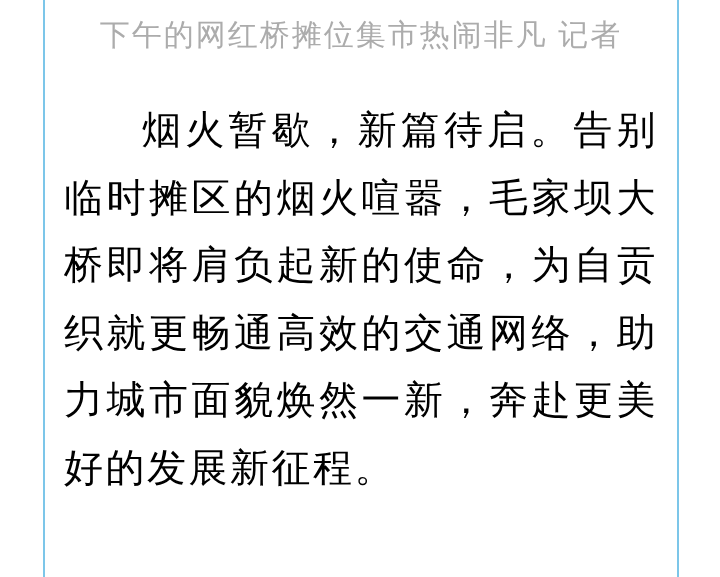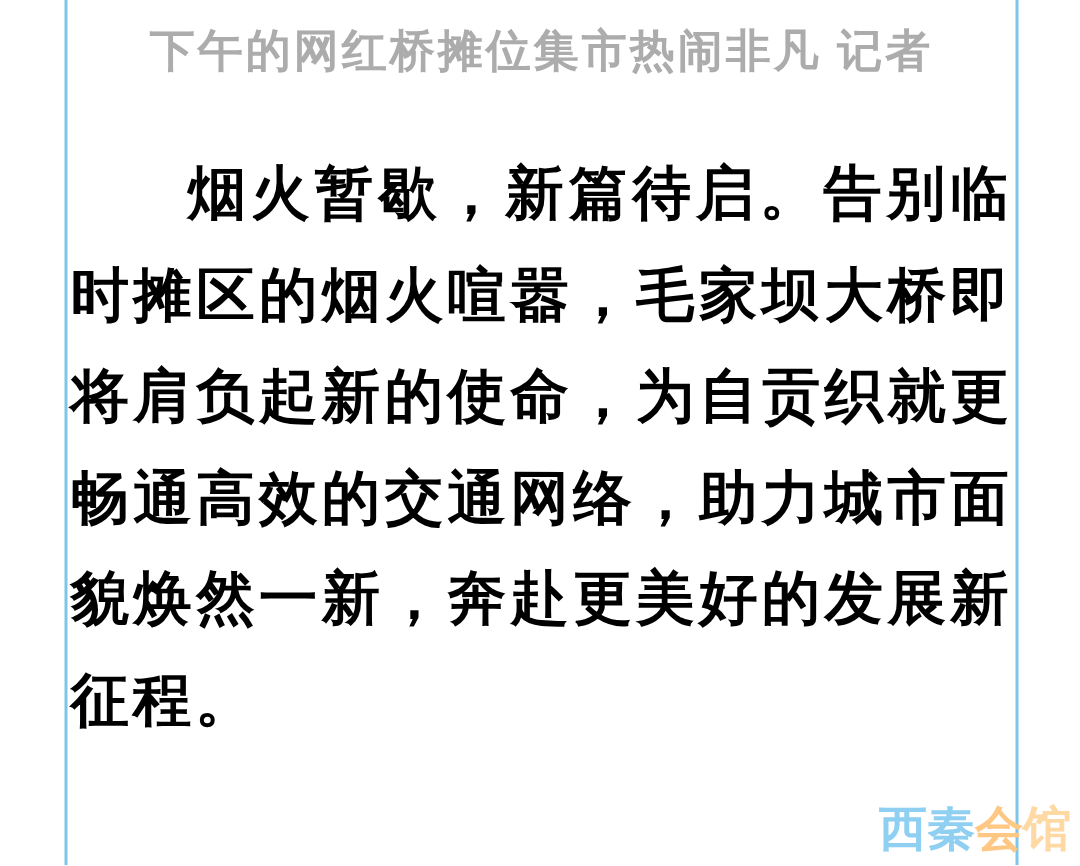--- a/index.html
+++ b/index.html
@@ -23,23 +23,22 @@
     background: #7cc6e9;
   }
   .vline.left  { left: 43px; }
   .vline.right { left: 677px; }
 
   .content {
     position: absolute;
     left: 45px;
     top: 0;
     width: 632px;
-    padding: 0 2px;
+    padding: 0 19px;
     box-sizing: border-box;
-    font-weight: bold;
   }
 
   .caption {
     color: #acacac;
     font-size: 30px;
     line-height: 66px;
     text-align: center;
     letter-spacing: 2px;
     padding-top: 2px;
   }
@@ -81,17 +80,14 @@
   <div class="content">
 
     <div class="caption">
       <div>下午的网红桥摊位集市热闹非凡 记者</div>
     </div>
 
     <p class="paragraph">烟火暂歇，新篇待启。告别临时摊区的烟火喧嚣，毛家坝大桥即将肩负起新的使命，为自贡织就更畅通高效的交通网络，助力城市面貌焕然一新，奔赴更美好的发展新征程。</p>
 
   </div>
 
-  <div class="watermark">
-    <span class="wm-blue">西秦</span><span class="wm-orange1">会</span><span class="wm-orange2">馆</span>
-  </div>
 
 </div>
 
 </body></html>

